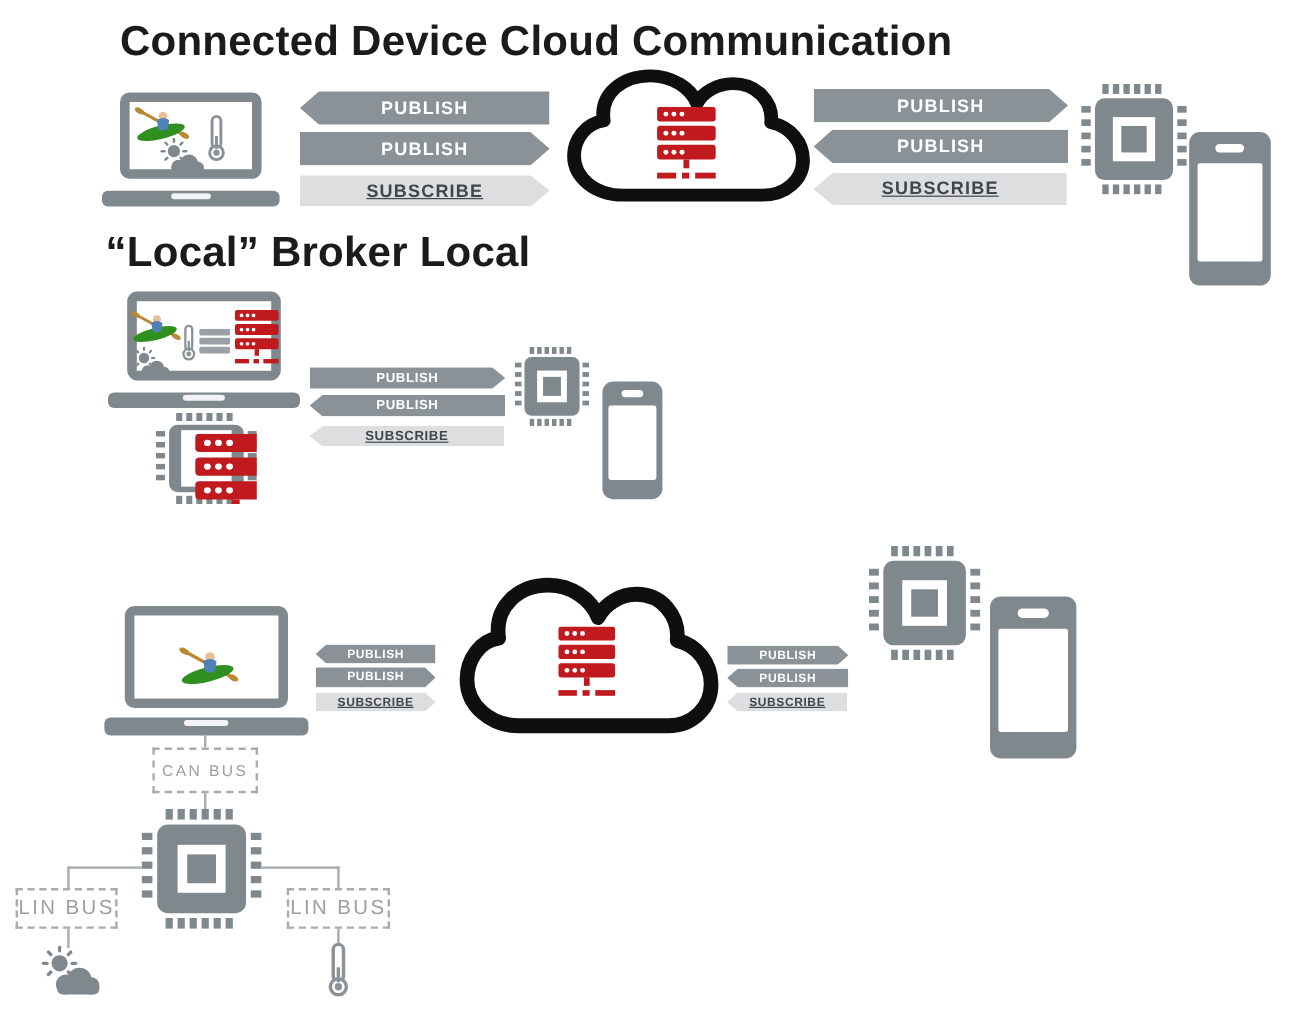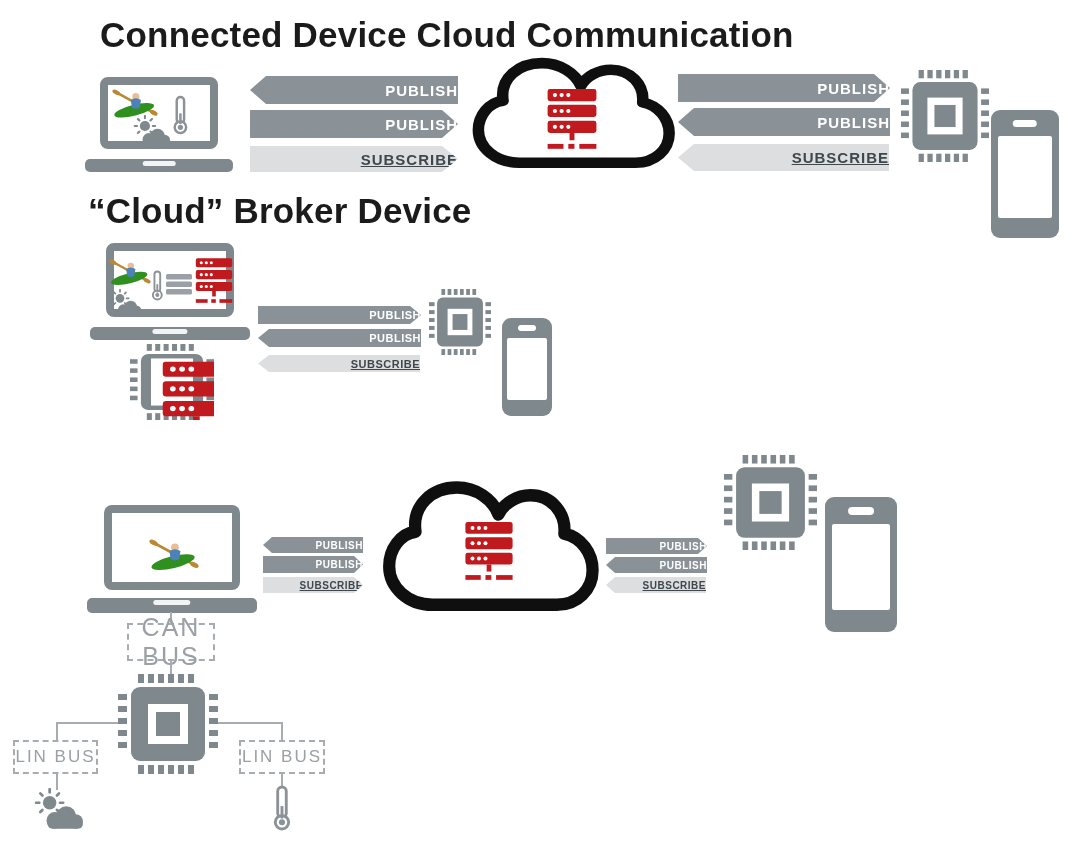--- a/index.html
+++ b/index.html
@@ -3,21 +3,21 @@
 <meta charset="utf-8">
 <style>
   html,body { margin:0; padding:0; background:#ffffff; }
   .canvas { position:relative; width:1080px; height:850px; background:#fff;
             font-family:"Liberation Sans", sans-serif; overflow:hidden; }
 
   .title { position:absolute; font-weight:bold; color:#1b1b1b; font-size:35px;
            white-space:nowrap; letter-spacing:0.2px; }
 
   
-  .arrow { position:absolute; display:flex; align-items:center; justify-content:flex-end;
+  .arrow { position:absolute; display:flex; align-items:center; justify-content:center;
            font-weight:bold; letter-spacing:1px; }
   .a-dark  { background:#8a9197; color:#ffffff; }
   .a-light { background:#dcdee0; color:#3f474c;text-decoration:underline; }
   .pr { clip-path: polygon(0 0, calc(100% - var(--hd)) 0, 100% 50%, calc(100% - var(--hd)) 100%, 0 100%); }
   .pl { clip-path: polygon(var(--hd) 0, 100% 0, 100% 100%, var(--hd) 100%, 0 50%); }
   .arrow-lg { --hd:16px; font-size:15px; }
   .arrow-sm { --hd:11px; font-size:11px; letter-spacing:.5px; }
   .arrow-xs { --hd:9px;  font-size:10px; letter-spacing:.5px; }
 
   
@@ -191,21 +191,21 @@
         <use href="#chip-base"></use>
         <rect x="30" y="30" width="40" height="40" fill="#fff"></rect>
         <rect x="38" y="38" width="24" height="24" fill="#7f888d"></rect>
       </svg>
   </div>
   <div class="phone" style="left:991px; top:110px; width:68px; height:128px;">
     <div class="pspeaker"></div>
     <div class="pscreen"></div>
   </div>
 
-  <div class="title" style="left:88px; top:191px;">“Cloud” Broker Device</div>
+  <div class="title" style="left:88px; top:191px;">“Local” Broker Local</div>
 
   <div class="laptop" style="left:90px; top:243px; width:160px; height:97px;">
     <div class="lscreen"></div>
     <svg class="lap-ic" style="left:16px; top:16px;" width="48" height="31" viewBox="0 0 60 40">
         <use href="#kayaker"></use>
       </svg>
     <svg class="lap-ic" style="left:60px; top:24px;" width="14" height="37" viewBox="0 0 22 48">
         <use href="#thermo"></use>
       </svg>
     <svg class="lap-ic" style="left:76px; top:31px;" width="26" height="21" viewBox="0 0 26 21">
@@ -300,21 +300,21 @@
         <rect x="30" y="30" width="40" height="40" fill="#fff"></rect>
         <rect x="38" y="38" width="24" height="24" fill="#7f888d"></rect>
       </svg>
   </div>
   <div class="phone" style="left:825px; top:497px; width:72px; height:135px;">
     <div class="pspeaker"></div>
     <div class="pscreen"></div>
   </div>
 
   <div class="line" style="left:170px; top:612px; width:2px; height:11px;"></div>
-  <div class="busbox" style="left:127px; top:623px; width:88px; height:38px; font-size:25px;text-align:center;">
+  <div class="busbox" style="left:127px; top:623px; width:88px; height:38px; font-size:13px;text-align:center;">
       <span>CAN BUS</span>
     </div>
   <div class="line" style="left:170px; top:661px; width:2px; height:14px;"></div>
 
   <div class="chip" style="left:118px; top:674px; width:100px; height:100px;">
     <svg viewBox="0 0 100 100" preserveAspectRatio="none">
         <use href="#chip-base"></use>
         <rect x="30" y="30" width="40" height="40" fill="#fff"></rect>
         <rect x="38" y="38" width="24" height="24" fill="#7f888d"></rect>
       </svg>

